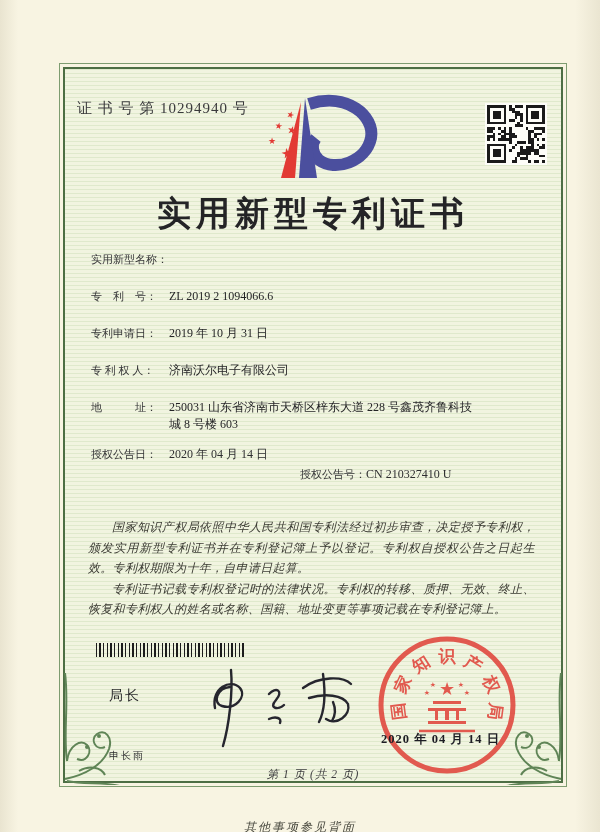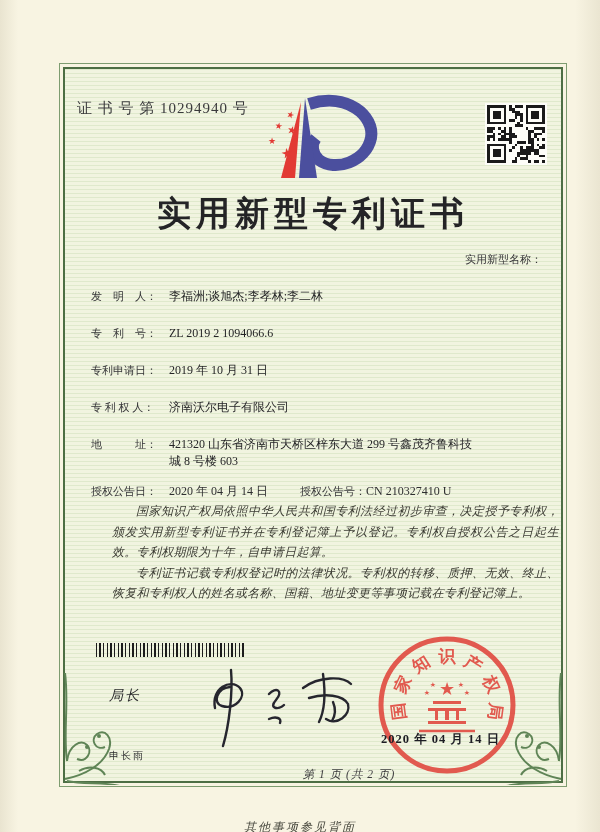--- a/index.html
+++ b/index.html
@@ -21,49 +21,49 @@
       #f1f4e0;
   }
   .cert-number{position:absolute;left:12px;top:30px;font-size:15px;letter-spacing:1px;color:#3a3a3c;}
   .logo{position:absolute;left:164px;top:23px;width:150px;height:92px;}
   .qr{position:absolute;left:420px;top:34px;width:58px;height:58px;background:#fdfdf8;padding:2px;}
   .title{
     position:absolute;left:0;top:122px;width:100%;text-align:center;
     font-size:34px;font-weight:700;letter-spacing:5px;color:#242426;
   }
   .fields{position:absolute;left:26px;top:182px;width:452px;font-size:12px;}
-  .frow{display:flex;margin-bottom:20px;line-height:17px;justify-content:flex-end;}
+  .frow{display:flex;margin-bottom:20px;line-height:17px;}
   .frow.address{margin-bottom:13px;}
   .flabel{flex:0 0 78px;font-size:11px;white-space:pre;color:#353537;}
   .fvalue{flex:1;color:#242426;}
   .pairrow{display:flex;line-height:17px;}
-  .pairrow .pair2{margin-left:32px;display:flex;}
-  .paras{position:absolute;left:0;top:432px;width:100%;box-sizing:border-box;padding:0 26px 0 23px;margin-left:24px;}
+  .pairrow .pair2{margin-left:32px;display:flex;margin-top:20px;}
+  .paras{position:absolute;left:0;top:432px;width:100%;box-sizing:border-box;padding:16px 26px 0 23px;}
   .para{
     font-size:12px;line-height:20.5px;text-indent:2em;margin:0;
     font-style:italic;color:#3b3b33;text-align:justify;letter-spacing:.3px;
   }
   .barcode{
     position:absolute;left:31px;top:574px;width:148px;height:14px;
     background:repeating-linear-gradient(90deg,
       #1d1d1d 0 1.5px, transparent 1.5px 3px,
       #1d1d1d 3px 5.5px, transparent 5.5px 7px,
       #1d1d1d 7px 8px, transparent 8px 11px);
   }
-  .issuer-title{position:absolute;left:44px;top:618px;font-size:14px;letter-spacing:2px;color:#2c2c2e;font-style:italic;}
+  .issuer-title{position:absolute;left:44px;top:618px;font-size:14px;letter-spacing:2px;color:#2c2c2e;}
   .issuer-name{position:absolute;left:44px;top:680px;font-size:10px;letter-spacing:2px;color:#2c2c2e;}
   .signature{position:absolute;left:120px;top:595px;width:185px;height:95px;}
   .seal{position:absolute;left:306px;top:560px;width:152px;height:152px;opacity:.88;}
   .seal-date{
     position:absolute;left:316px;top:662px;font-size:12.5px;font-weight:700;
     letter-spacing:1px;color:#1d1d24;z-index:5;
   }
   .page-number{
     position:absolute;left:0;top:698px;width:100%;text-align:center;
-    font-size:11.5px;color:#3c3c3e;letter-spacing:1px;font-style:italic;padding-left:36px;
+    font-size:11.5px;color:#3c3c3e;letter-spacing:1px;font-style:italic;
   }
   .back-note{
     position:absolute;left:0;top:819px;width:100%;text-align:center;
     font-size:12px;font-style:italic;color:#4a4a40;letter-spacing:2px;
   }
   .ornament{position:absolute;bottom:-4px;width:78px;height:112px;}
   .ornament.left{left:-6px;}
   .ornament.right{right:-6px;transform:scaleX(-1);}
 </style>
 </head>
@@ -215,39 +215,35 @@
     <rect x="2" y="16" width="3" height="3" fill="#1a1a1a"></rect>
         </svg>
 
       <div class="title">实用新型专利证书</div>
 
       <div class="fields">
         <div class="frow">
           <span class="flabel">实用新型名称：</span>
         </div>
         <div class="frow">
-          <span class="flabel">发　明　人：</span>
-          <span class="fvalue">李福洲;谈旭杰;李孝林;李二林</span>
-        </div>
-        <div class="frow">
           <span class="flabel">专　利　号：</span>
           <span class="fvalue">ZL 2019 2 1094066.6</span>
         </div>
         <div class="frow">
           <span class="flabel">专利申请日：</span>
           <span class="fvalue">2019 年 10 月 31 日</span>
         </div>
         <div class="frow">
           <span class="flabel">专 利 权 人：</span>
           <span class="fvalue">济南沃尔电子有限公司</span>
         </div>
         <div class="frow address">
           <span class="flabel">地　　　址：</span>
           <span class="fvalue">
-            <span>421320 山东省济南市天桥区梓东大道 299 号鑫茂齐鲁科技</span><br>
+            <span>250031 山东省济南市天桥区梓东大道 228 号鑫茂齐鲁科技</span><br>
             <span>城 8 号楼 603</span>
           </span>
         </div>
         <div class="pairrow">
           <span class="flabel">授权公告日：</span>
           <span>2020 年 04 月 14 日</span>
           <span class="pair2">
             <span class="flabel" style="flex-basis:auto">授权公告号：</span>
             <span>CN 210327410 U</span>
           </span>

